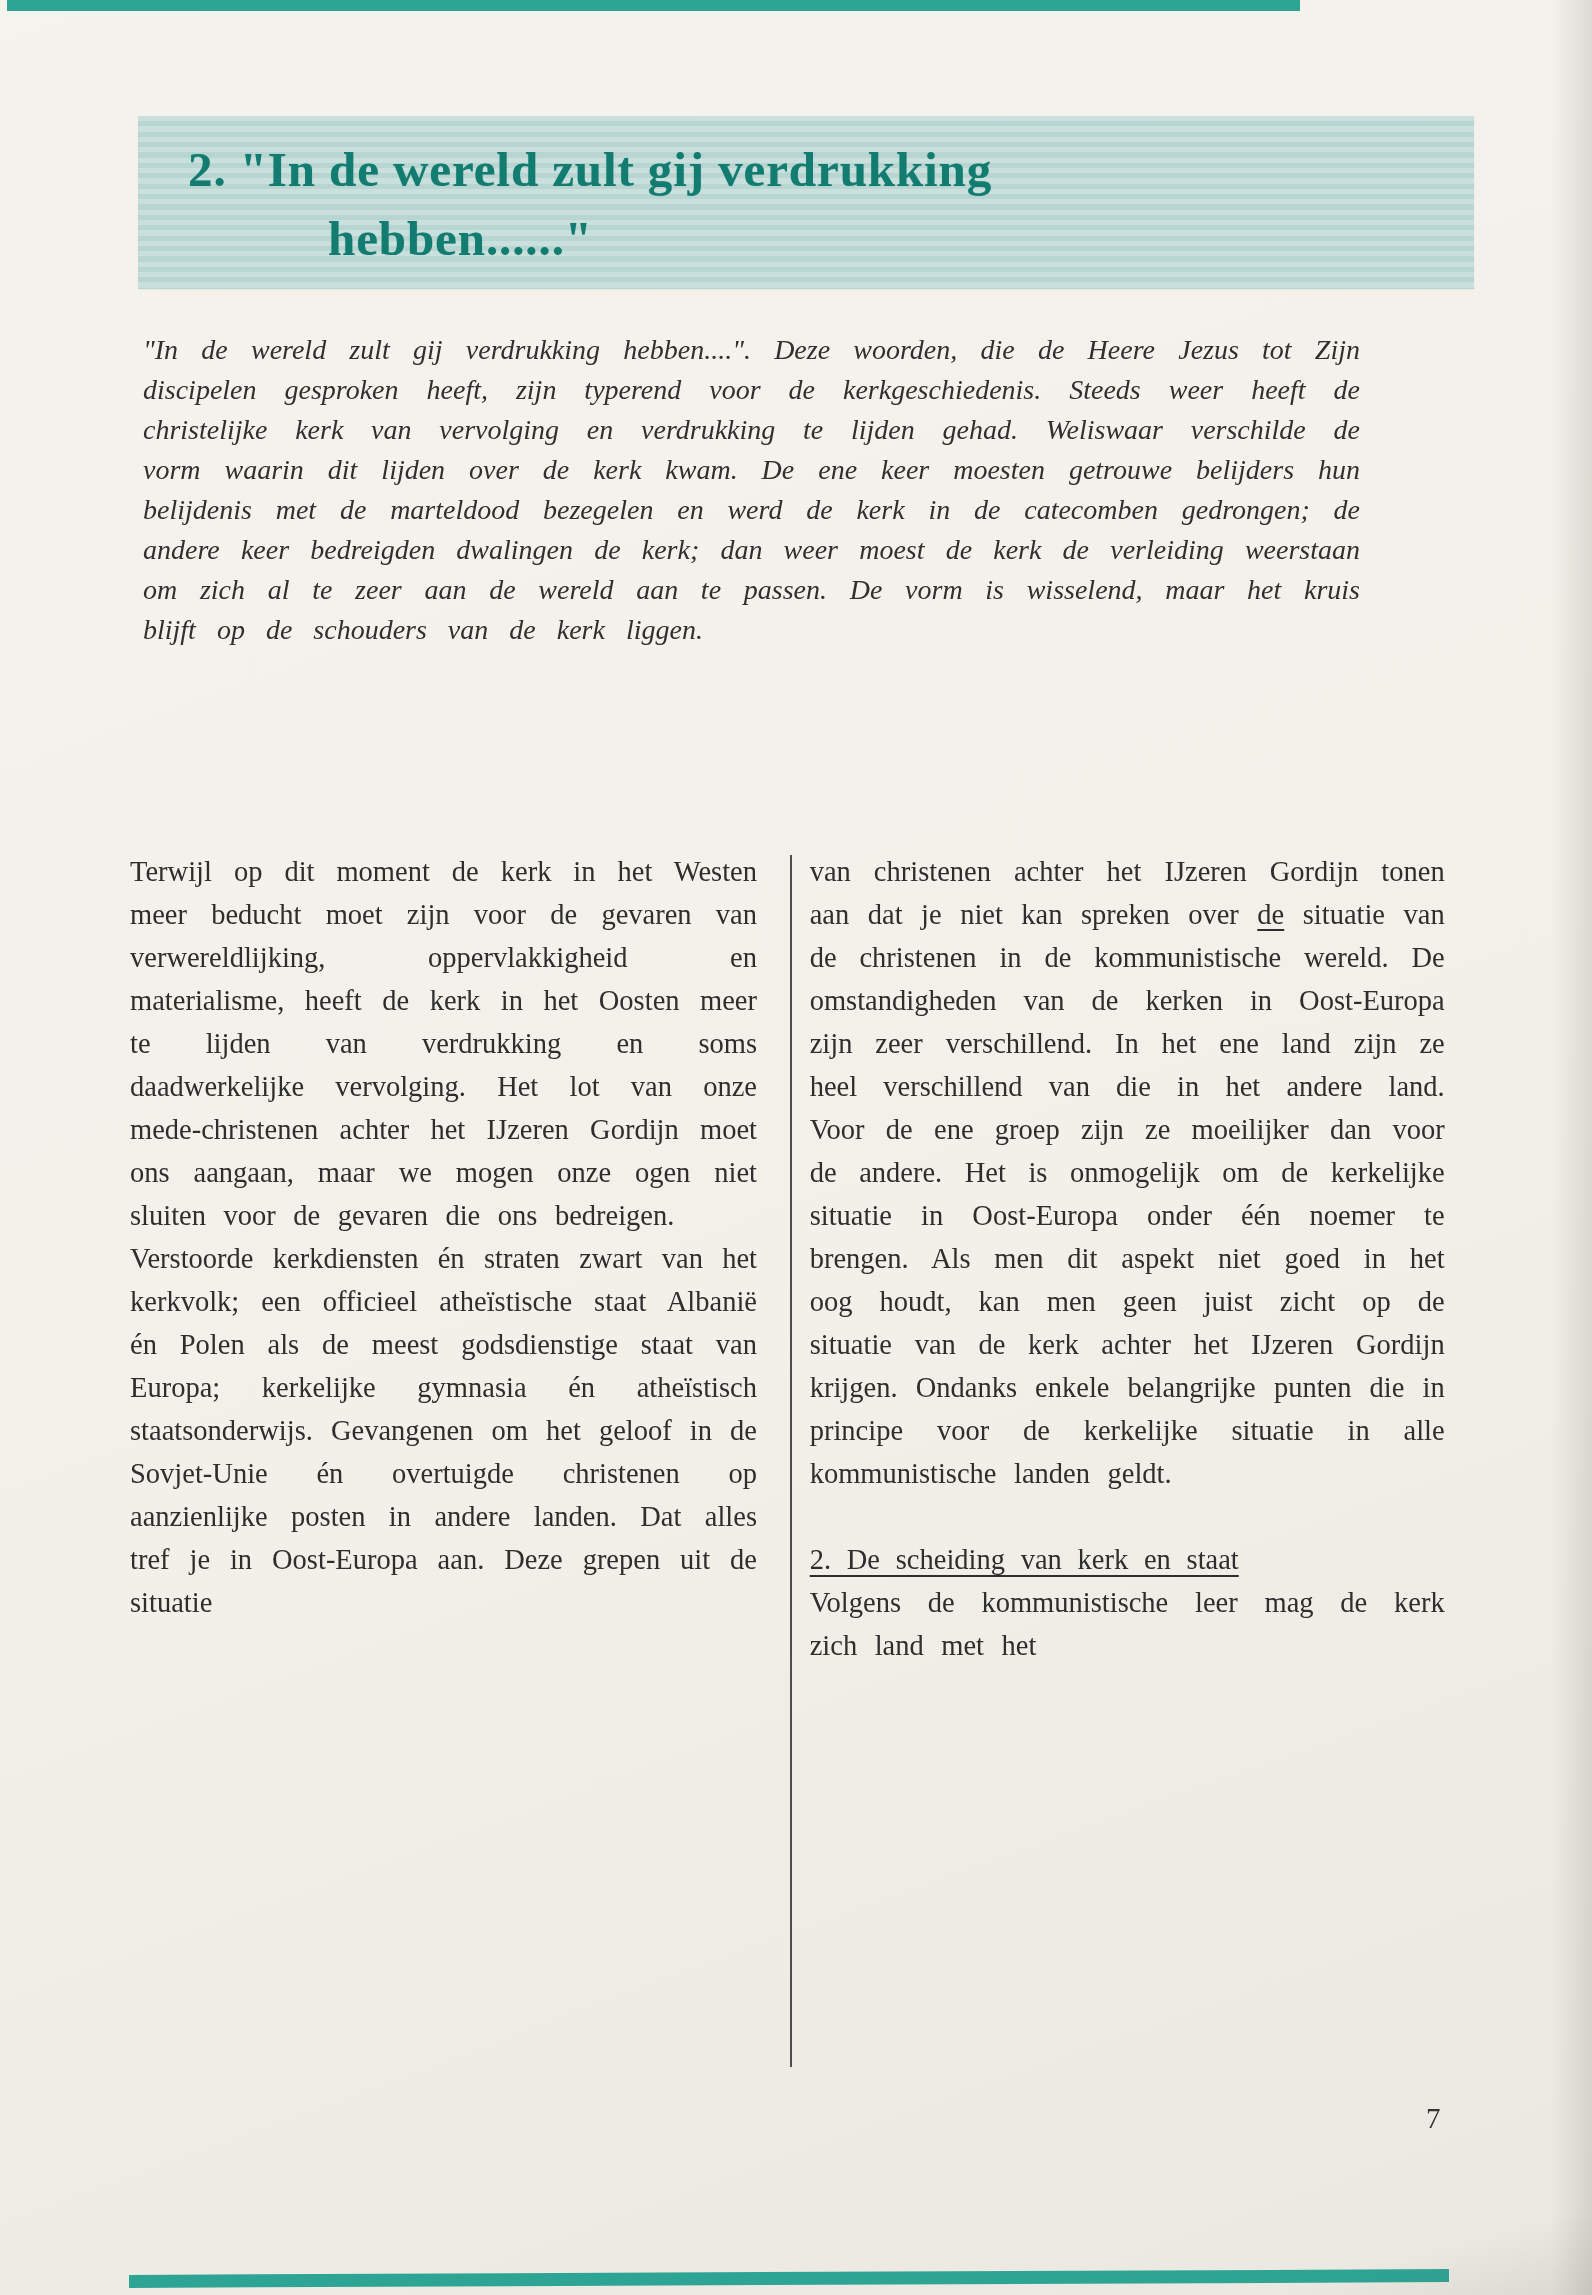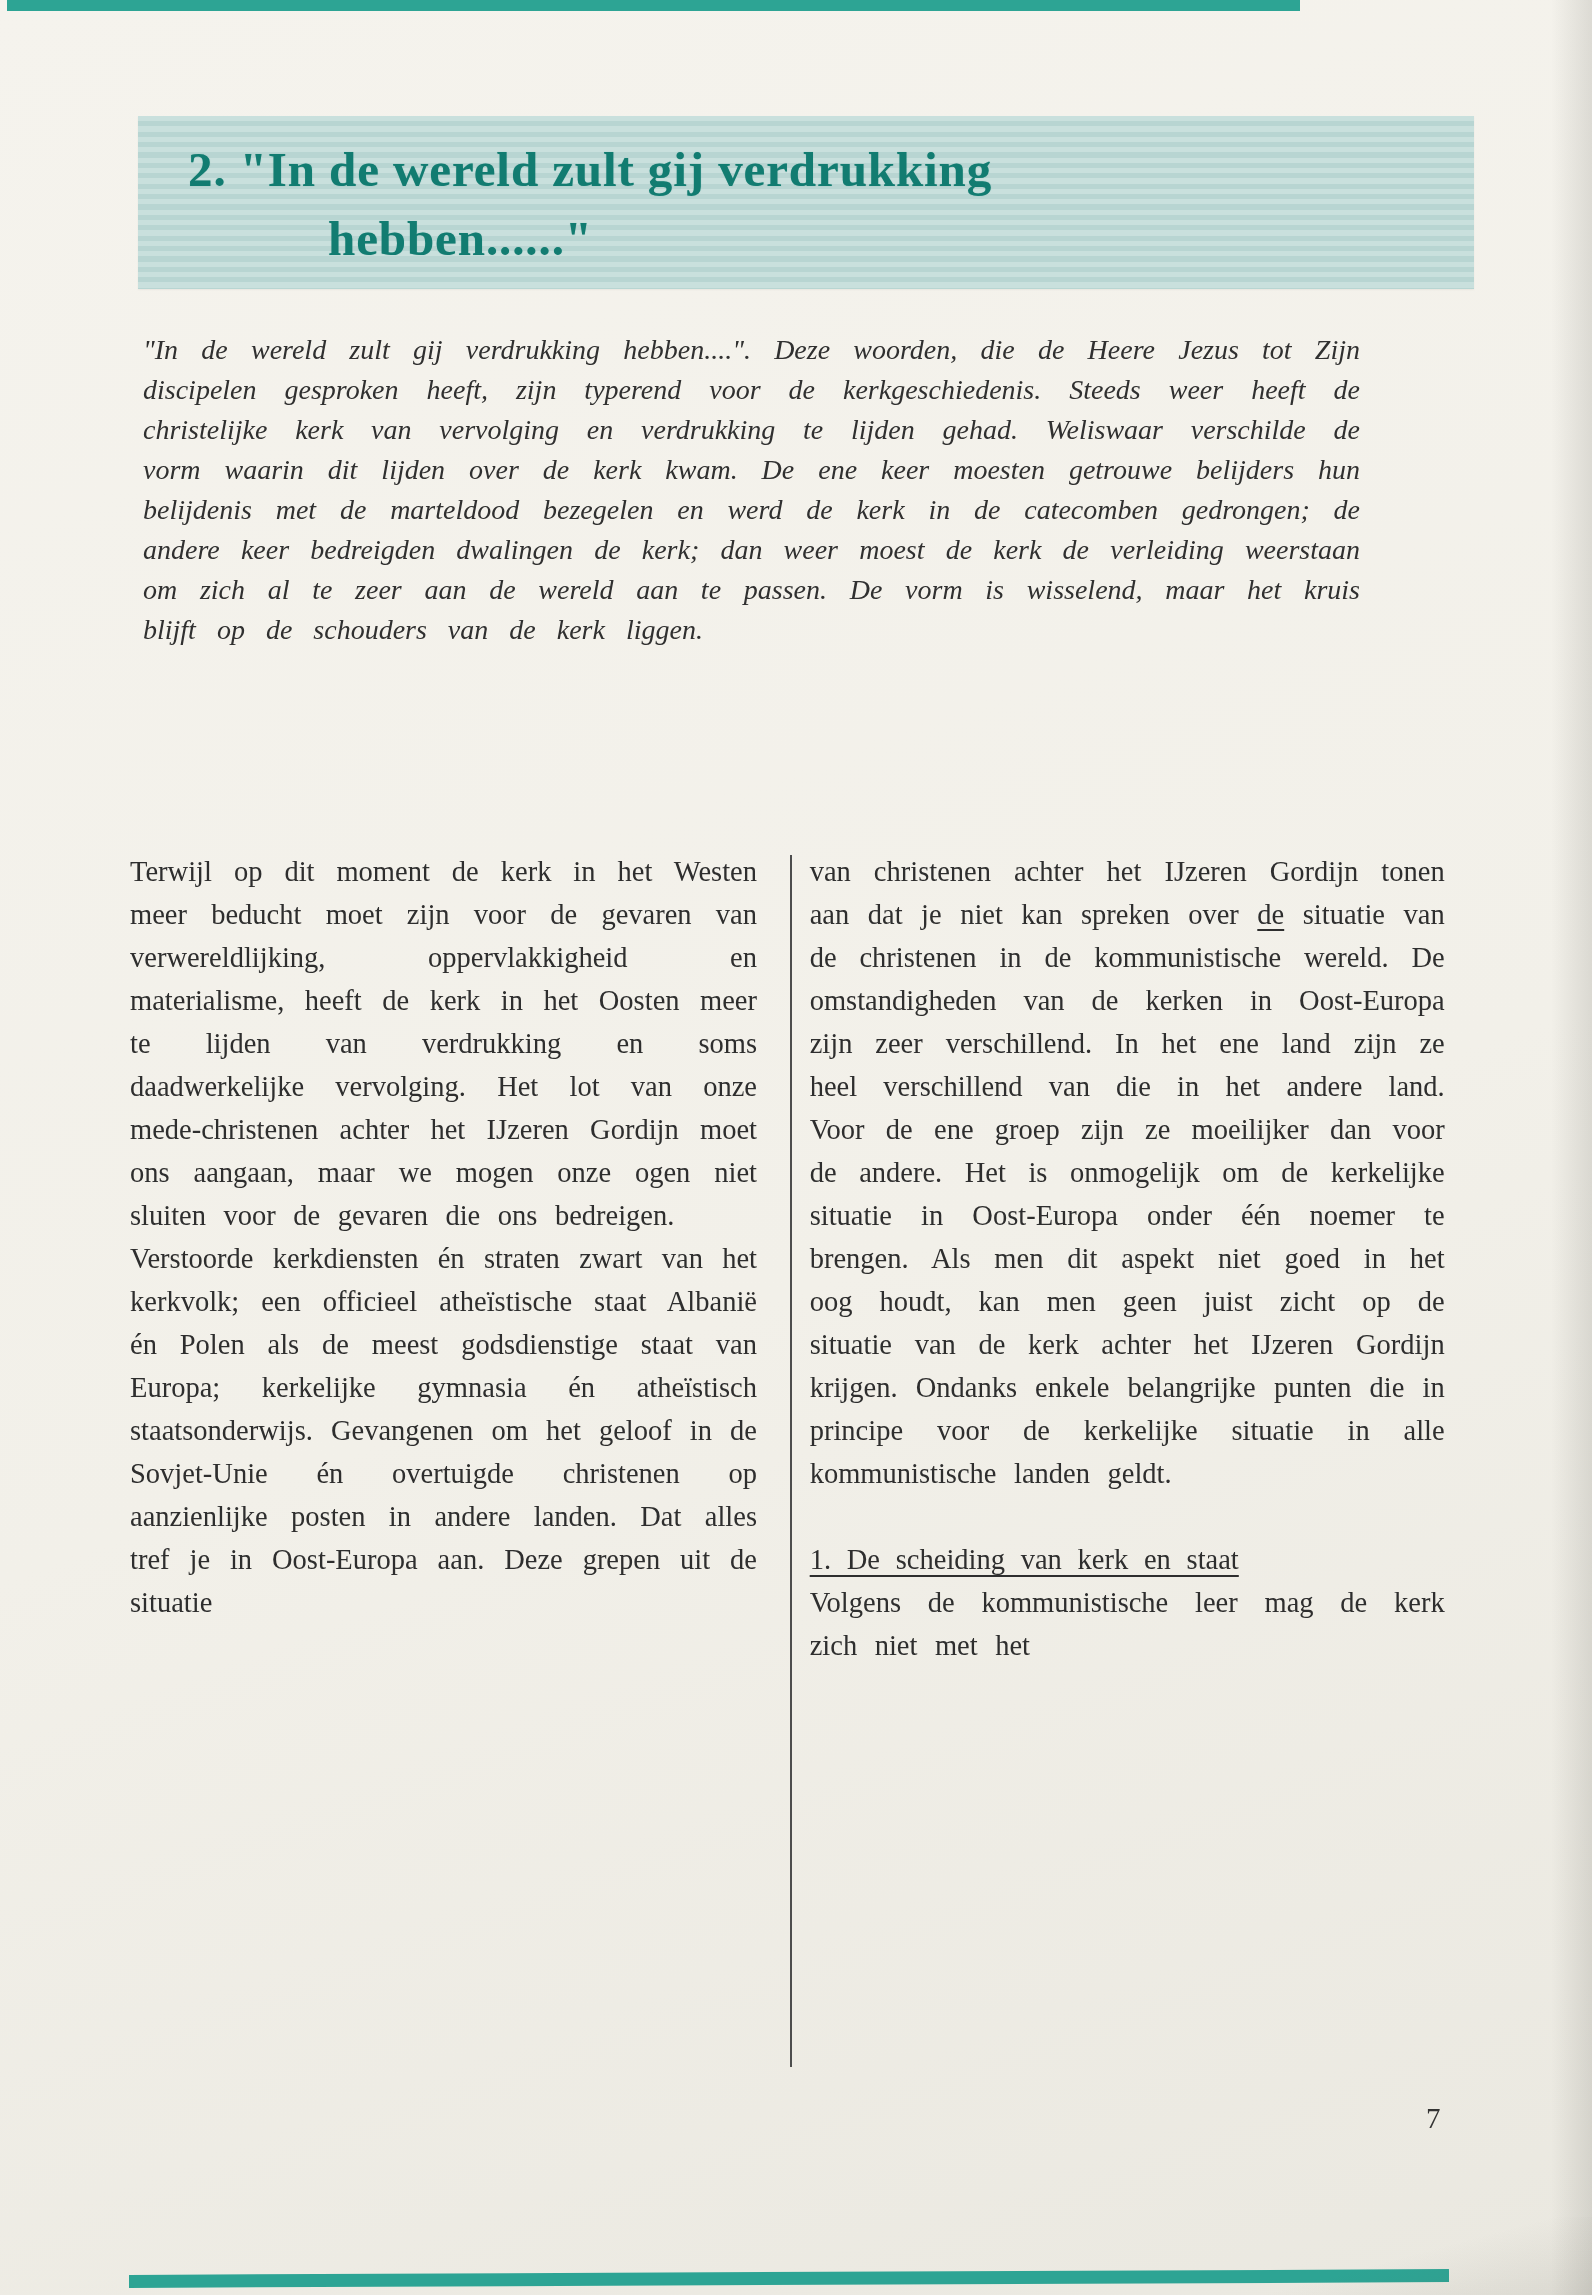--- a/index.html
+++ b/index.html
@@ -125,22 +125,22 @@
 
     <div class="col col-left">
       <p>Terwijl op dit moment de kerk in het Westen meer beducht moet zijn voor de gevaren van verwereldlijking, oppervlakkigheid en materialisme, heeft de kerk in het Oosten meer te lijden van verdrukking en soms daadwerkelijke vervolging. Het lot van onze mede-christenen achter het IJzeren Gordijn moet ons aangaan, maar we mogen onze ogen niet sluiten voor de gevaren die ons bedreigen.</p>
       <p>Verstoorde kerkdiensten én straten zwart van het kerkvolk; een officieel atheïstische staat Albanië én Polen als de meest godsdienstige staat van Europa; kerkelijke gymnasia én atheïstisch staatsonderwijs. Gevangenen om het geloof in de Sovjet-Unie én overtuigde christenen op aanzienlijke posten in andere landen. Dat alles tref je in Oost-Europa aan. Deze grepen uit de situatie</p>
     </div>
 
     <div class="divider"></div>
 
     <div class="col col-right">
       <p><span>van christenen achter het IJzeren Gordijn tonen aan dat je niet kan spreken over </span><span class="u">de</span><span> situatie van de christenen in de kommunistische wereld. De omstandigheden van de kerken in Oost-Europa zijn zeer verschillend. In het ene land zijn ze heel verschillend van die in het andere land. Voor de ene groep zijn ze moeilijker dan voor de andere. Het is onmogelijk om de kerkelijke situatie in Oost-Europa onder één noemer te brengen. Als men dit aspekt niet goed in het oog houdt, kan men geen juist zicht op de situatie van de kerk achter het IJzeren Gordijn krijgen. Ondanks enkele belangrijke punten die in principe voor de kerkelijke situatie in alle kommunistische landen geldt.</span></p>
-      <h2>1. De scheiding van kerk en staat</h2>
-      <p>Volgens de kommunistische leer mag de kerk zich niet met het</p>
+      <h2>2. De scheiding van kerk en staat</h2>
+      <p>Volgens de kommunistische leer mag de kerk zich land met het</p>
     </div>
 
   </div>
 
   <div class="page-number">7</div>
 
   <div class="bottom-edge"></div>
 
   <div class="edge-shadow-right"></div>
   <div class="edge-shadow-bottom"></div>

